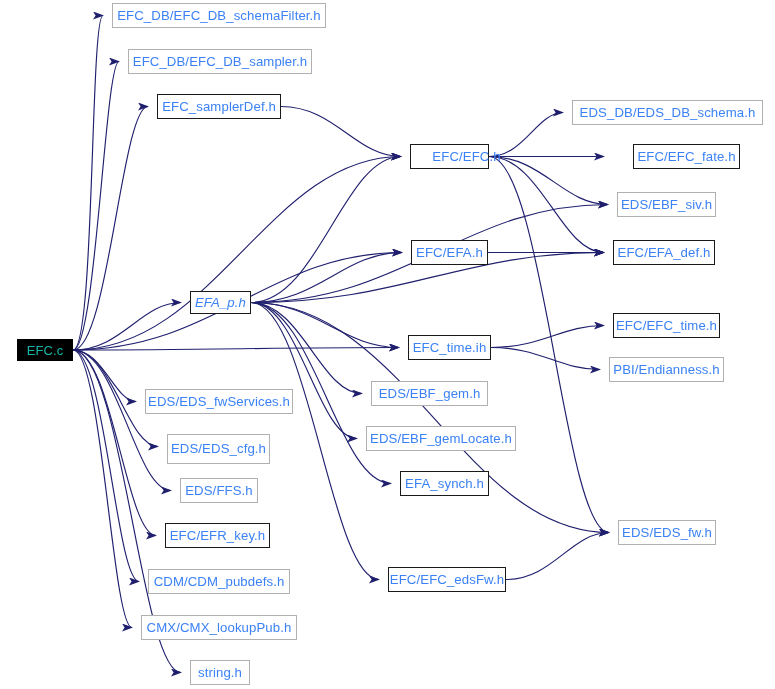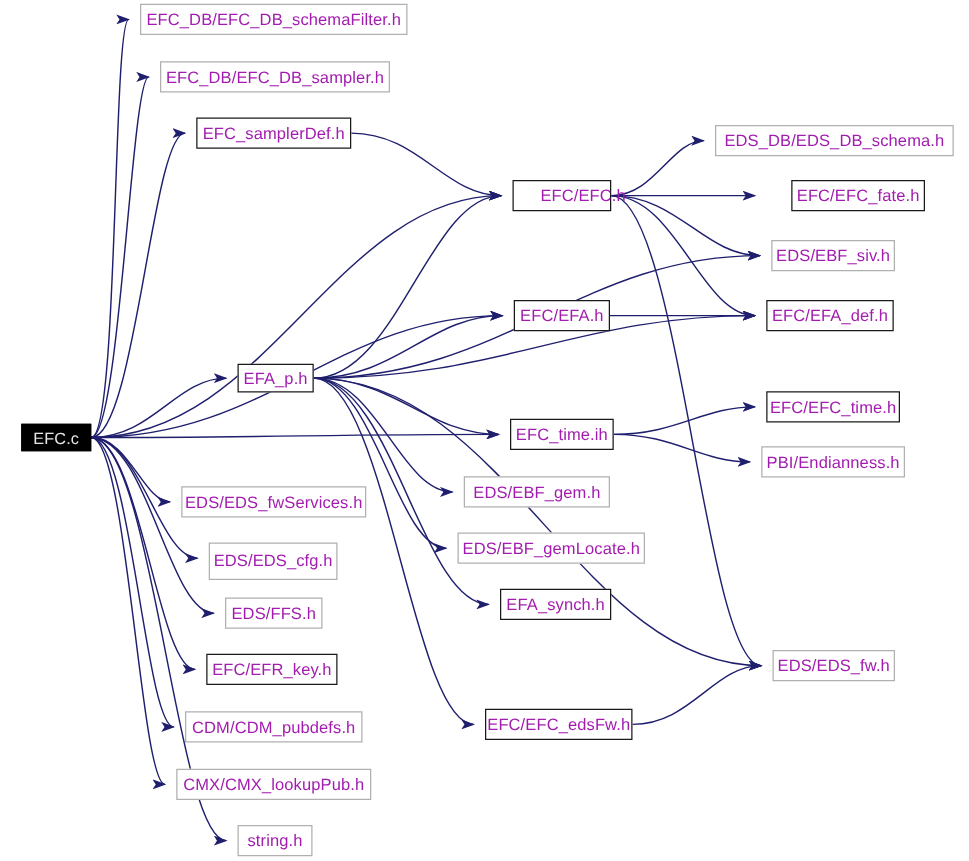--- a/index.html
+++ b/index.html
@@ -22,32 +22,32 @@
     height:689px;
     pointer-events:none;
   }
   .node{
     position:absolute;
     box-sizing:border-box;
     display:flex;
     align-items:center;
     justify-content:center;
     background:#ffffff;
-    color:#a21caf;
+    color:#3b82f6;
     font-size:13.2px;
     line-height:1;
     letter-spacing:0.1px;
     white-space:nowrap;
     z-index:5;
   }
   .node.border-light{ border:1px solid #b0b0b0; }
   .node.border-dark{  border:1px solid #1a1a1a; }
   .node.root{
     background:#000000;
-    color:#e5e5e5;
+    color:#14b8a6;
     border:1px solid #000000;
     font-size:13px;
   }
   .node-label{ pointer-events:none; }
 </style>
 </head>
 <body>
 
 <div id="graph">
   <svg id="edge-layer" viewBox="0 0 775 689" width="775" height="689" xmlns="http://www.w3.org/2000/svg">
@@ -116,21 +116,21 @@
     </div>
     <div class="node border-light" style="left: 617px; top: 192px; width: 99px; height: 25px;">
       <span class="node-label">EDS/EBF_siv.h</span>
     </div>
     <div class="node border-dark" style="left: 411px; top: 240px; width: 77px; height: 25px;">
       <span class="node-label">EFC/EFA.h</span>
     </div>
     <div class="node border-dark" style="left: 613px; top: 240px; width: 102px; height: 25px;">
       <span class="node-label">EFC/EFA_def.h</span>
     </div>
-    <div class="node border-dark" style="left: 190px; top: 291px; width: 61px; height: 23px;">
+    <div class="node border-dark" style="left: 190px; top: 291px; width: 61px; height: 23px; font-style: italic;">
       <span class="node-label">EFA_p.h</span>
     </div>
     <div class="node border-dark" style="left: 408px; top: 335px; width: 83px; height: 25px;">
       <span class="node-label">EFC_time.ih</span>
     </div>
     <div class="node border-dark" style="left: 613px; top: 313px; width: 107px; height: 25px;">
       <span class="node-label">EFC/EFC_time.h</span>
     </div>
     <div class="node border-light" style="left: 609px; top: 357px; width: 115px; height: 25px;">
       <span class="node-label">PBI/Endianness.h</span>

